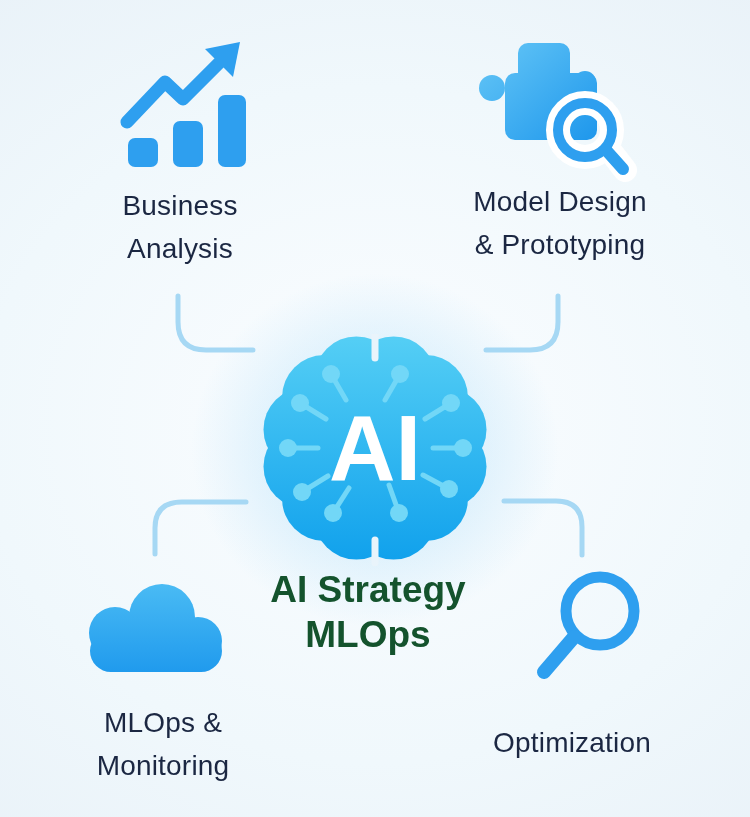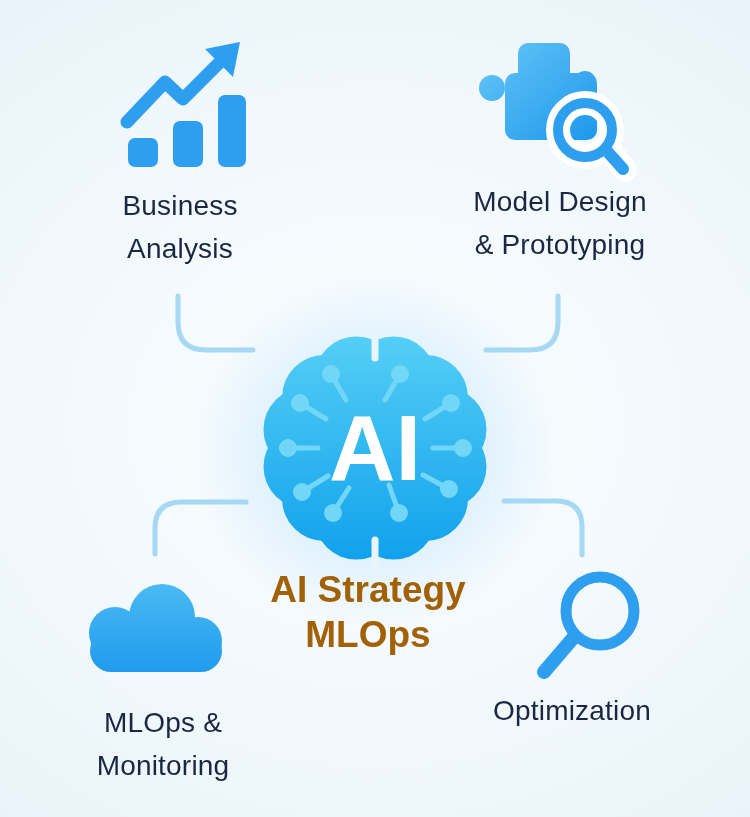--- a/index.html
+++ b/index.html
@@ -18,21 +18,21 @@
   svg.connectors{position:absolute;left:0;top:0;z-index:2;}
   .icon-wrap{position:absolute;z-index:3;line-height:0;}
   .label{
     position:absolute;z-index:3;width:320px;text-align:center;
     color:#1b2742;font-size:28px;font-weight:500;line-height:43px;
     letter-spacing:0.2px;
   }
   .label span{display:block;}
   .caption{
     position:absolute;z-index:4;width:320px;text-align:center;
-    color:#a16207;font-size:37px;font-weight:700;line-height:45px;
+    color:#14532d;font-size:37px;font-weight:700;line-height:45px;
   }
   .caption span{display:block;}
   .brain-wrap{position:absolute;left:253px;top:334px;z-index:3;line-height:0;}
 </style>
 </head>
 <body>
 
 <div class="stage">
 
   <div class="glow"></div>
@@ -172,21 +172,21 @@
   <div class="label" style="left:400px;top:180px;">
     <span>Model Design</span>
     <span>&amp; Prototyping</span>
   </div>
 
   <div class="label" style="left:3px;top:701px;">
     <span>MLOps &amp;</span>
     <span>Monitoring</span>
   </div>
 
-  <div class="label" style="left:412px;top:689px;">
+  <div class="label" style="left:412px;top:721px;">
     <span>Optimization</span>
   </div>
 
   <div class="caption" style="left:208px;top:567px;">
     <span>AI Strategy</span>
     <span>MLOps</span>
   </div>
 
 </div>
 

